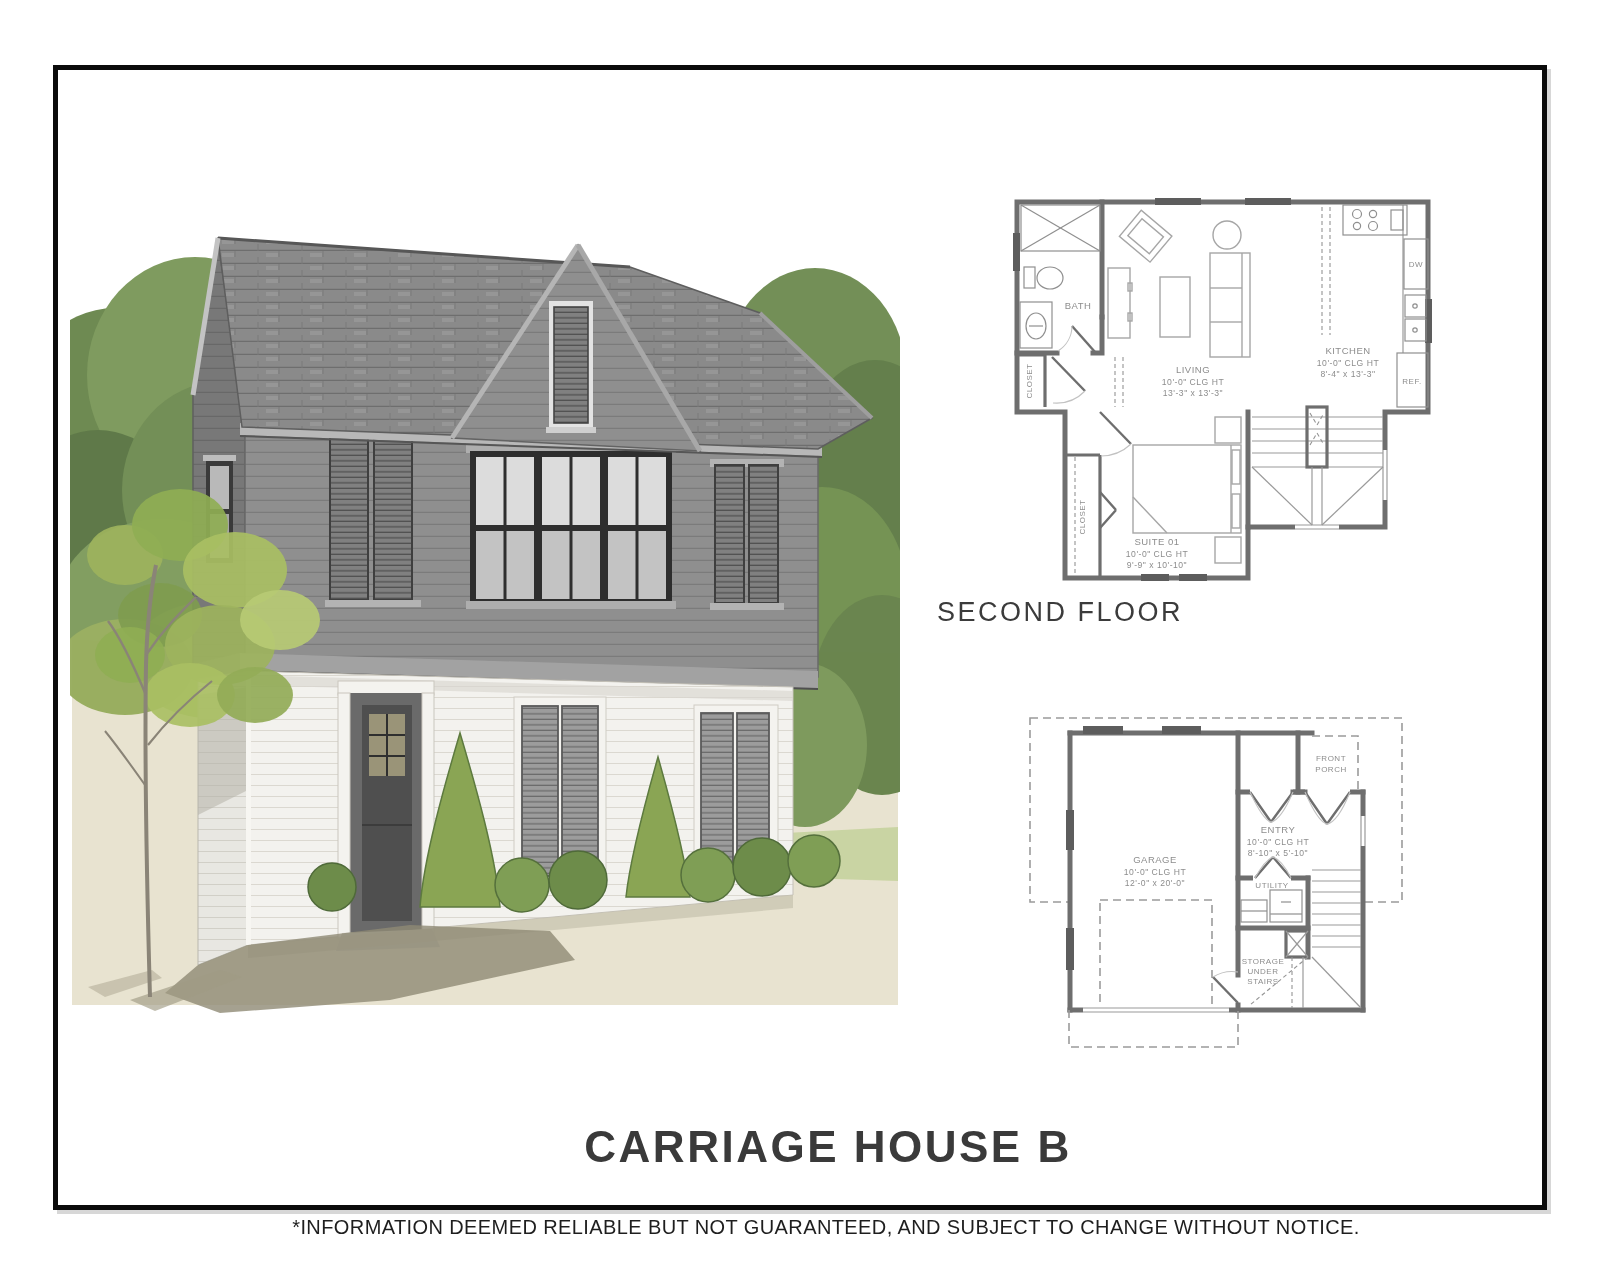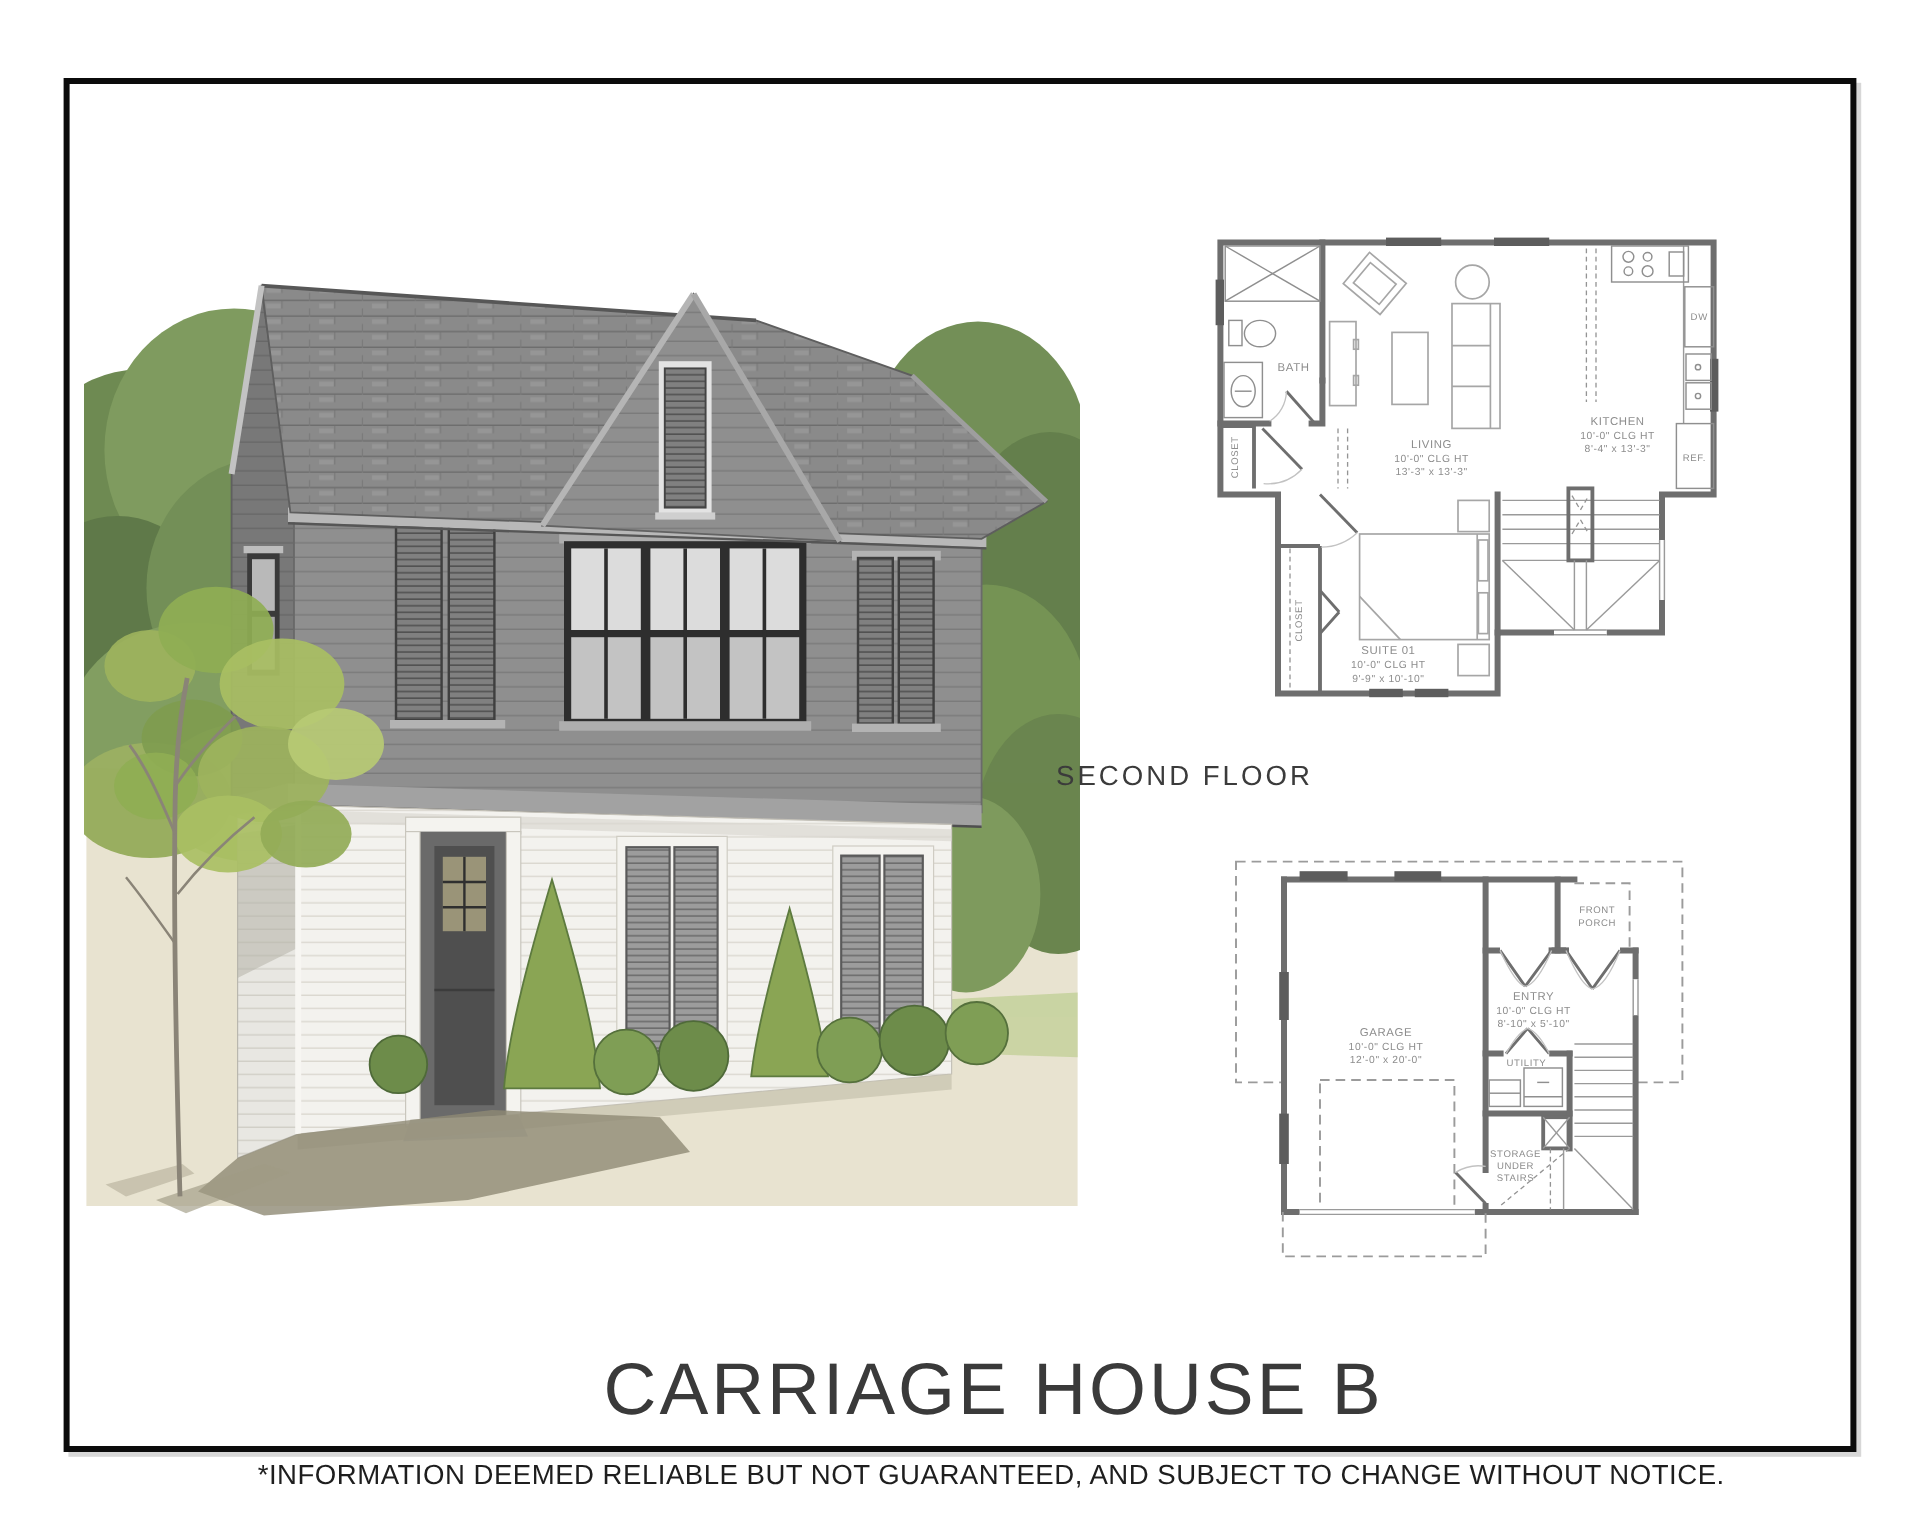--- a/index.html
+++ b/index.html
@@ -1,25 +1,25 @@
 <!DOCTYPE html>
 <html><head>
 <meta charset="utf-8">
 <style>
   html,body{margin:0;padding:0;background:#ffffff;}
   .canvas{position:relative;width:1600px;height:1280px;background:#ffffff;overflow:hidden;
           font-family:"Liberation Sans",sans-serif;}
   .frame{position:absolute;left:53px;top:65px;width:1484px;height:1135px;
          border:5px solid #0b0b0b;box-shadow:4px 4px 0 #d7d7d7;background:transparent;}
   .abs{position:absolute;}
-  .caption{position:absolute;color:#3b3b3b;font-size:23px;letter-spacing:2.5px;white-space:nowrap;margin-top:36px;}
+  .caption{position:absolute;color:#3b3b3b;font-size:27px;letter-spacing:2.5px;text-align:center;white-space:nowrap;}
   .title{position:absolute;left:60px;top:1122px;width:1536px;text-align:center;
-         font-size:61px;letter-spacing:2.5px;color:#3a3a3a;font-weight:400;}
+         font-size:44px;letter-spacing:2.5px;color:#3a3a3a;font-weight:700;}
   .disclaimer{position:absolute;left:56px;top:1216px;width:1540px;text-align:center;
-         font-size:23px;letter-spacing:.4px;color:#1e1e1e;}
+         font-size:20px;letter-spacing:.4px;color:#1e1e1e;}
   
   .wall{fill:none;stroke:#6e6e6e;stroke-width:5;stroke-linecap:square;}
   .wall3{fill:none;stroke:#6e6e6e;stroke-width:3.2;}
   .fur{fill:none;stroke:#a6a6a6;stroke-width:1.4;}
   .fur2{fill:none;stroke:#8f8f8f;stroke-width:1.2;}
   .thin{fill:none;stroke:#9a9a9a;stroke-width:1.2;}
   .dash{fill:none;stroke:#9b9b9b;stroke-width:1.6;stroke-dasharray:8 5;}
   .dash2{fill:none;stroke:#949494;stroke-width:1.1;stroke-dasharray:4 3;}
   .arc{fill:none;stroke:#c2c2c2;stroke-width:1.1;}
   .leaf{fill:none;stroke:#6e6e6e;stroke-width:2.4;}

